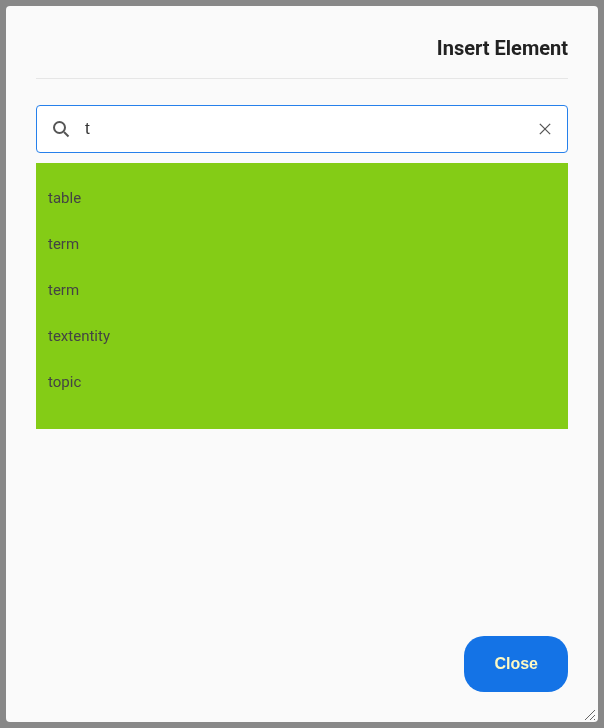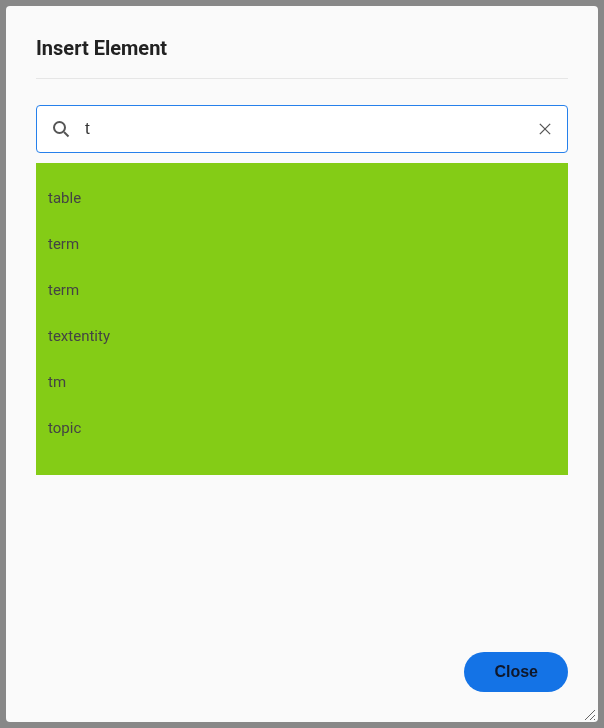--- a/index.html
+++ b/index.html
@@ -25,20 +25,21 @@
       border-radius: 4px;
       padding: 30px;
       display: flex;
       flex-direction: column;
     }
     .dialog-title {
       font-size: 20px;
       font-weight: 700;
       color: #222;
       margin-bottom: 18px;
+      text-align: right;
     }
     .divider {
       height: 1px;
       background: #e6e6e6;
       margin-bottom: 26px;
     }
     .search-wrapper {
       position: relative;
       margin-bottom: 10px;
     }
@@ -90,24 +91,24 @@
     .spacer {
       flex: 1;
     }
     .footer {
       display: flex;
       justify-content: flex-end;
       padding-top: 20px;
     }
     .close-button {
       background: #1473e6;
-      color: #0f172a;
+      color: #fef9c3;
       border: none;
       border-radius: 20px;
-      padding: 11px 30px;
+      padding: 19px 30px;
       font-size: 16px;
       font-weight: 600;
       cursor: pointer;
     }
     .resize-handle {
       position: absolute;
       bottom: 2px;
       right: 2px;
       width: 14px;
       height: 14px;
@@ -136,21 +137,20 @@
         <line x1="13" y1="1" x2="1" y2="13"></line>
       </svg>
     </span>
   </div>
 
   <div class="results">
     <div class="result-item">table</div>
     <div class="result-item">term</div>
     <div class="result-item">term</div>
     <div class="result-item">textentity</div>
-    <div class="result-item">tm</div>
     <div class="result-item">topic</div>
   </div>
 
   <div class="spacer"></div>
 
   <div class="footer">
     <button class="close-button">Close</button>
   </div>
 
   <span class="resize-handle">

